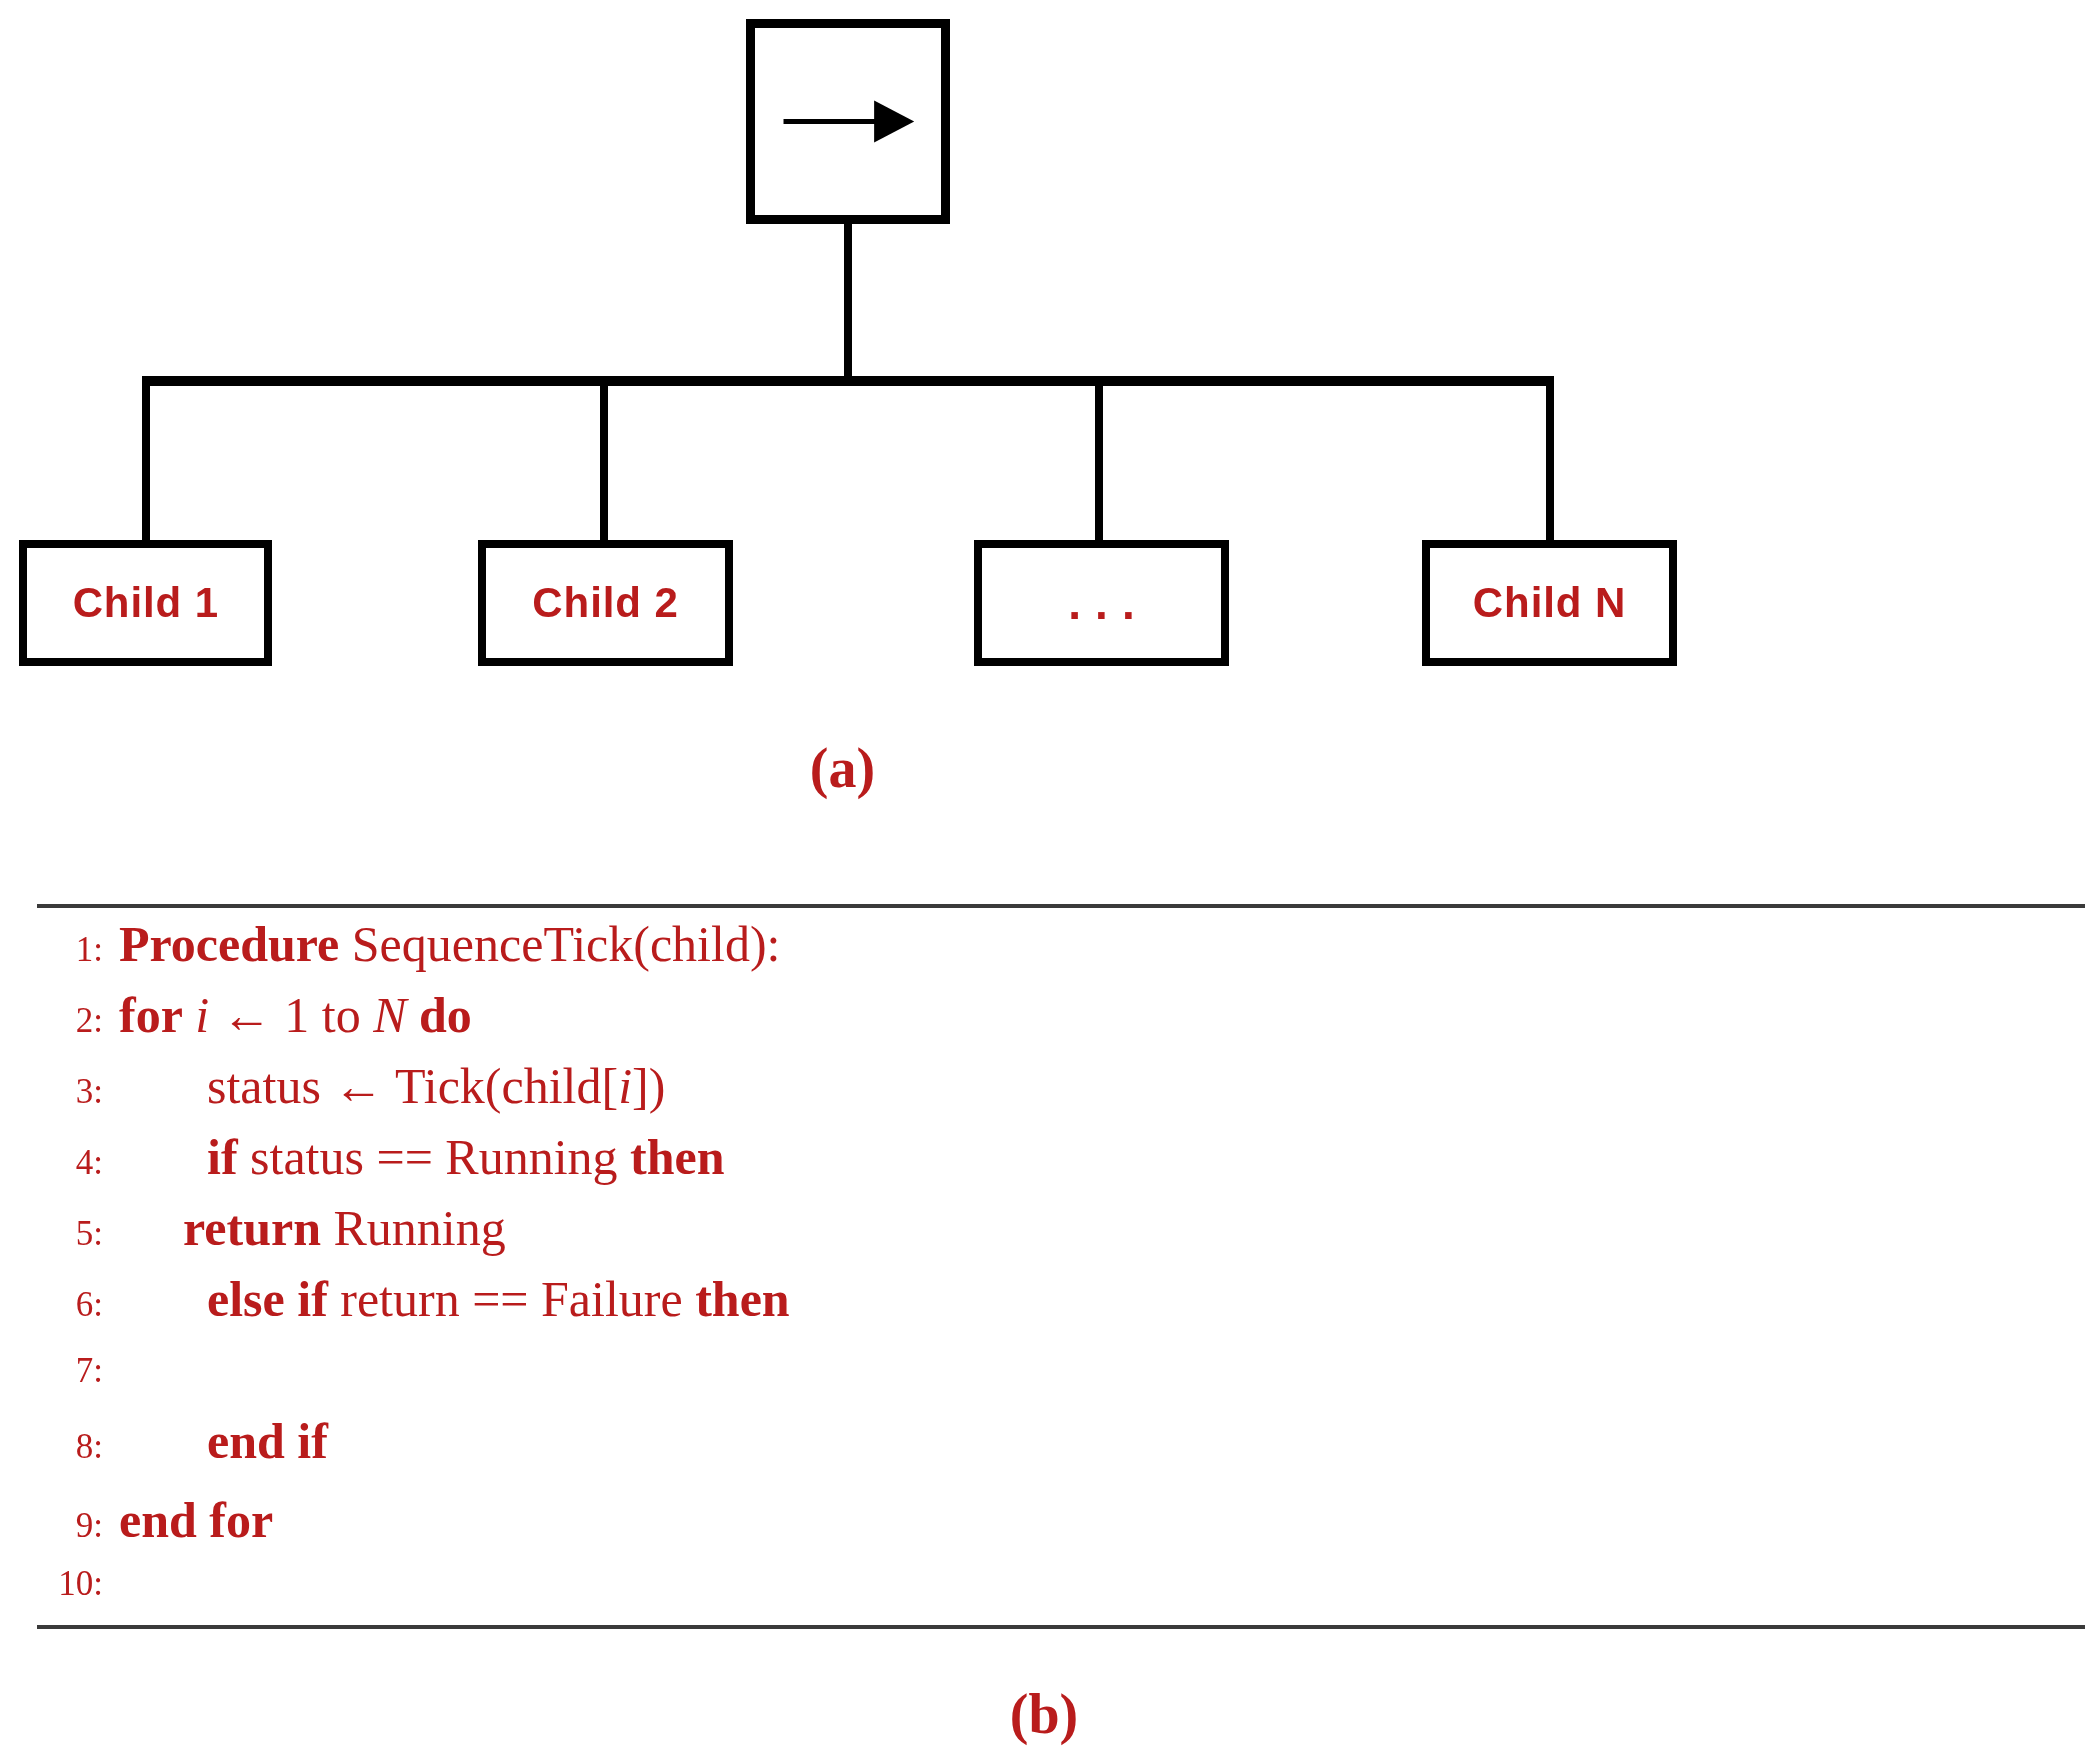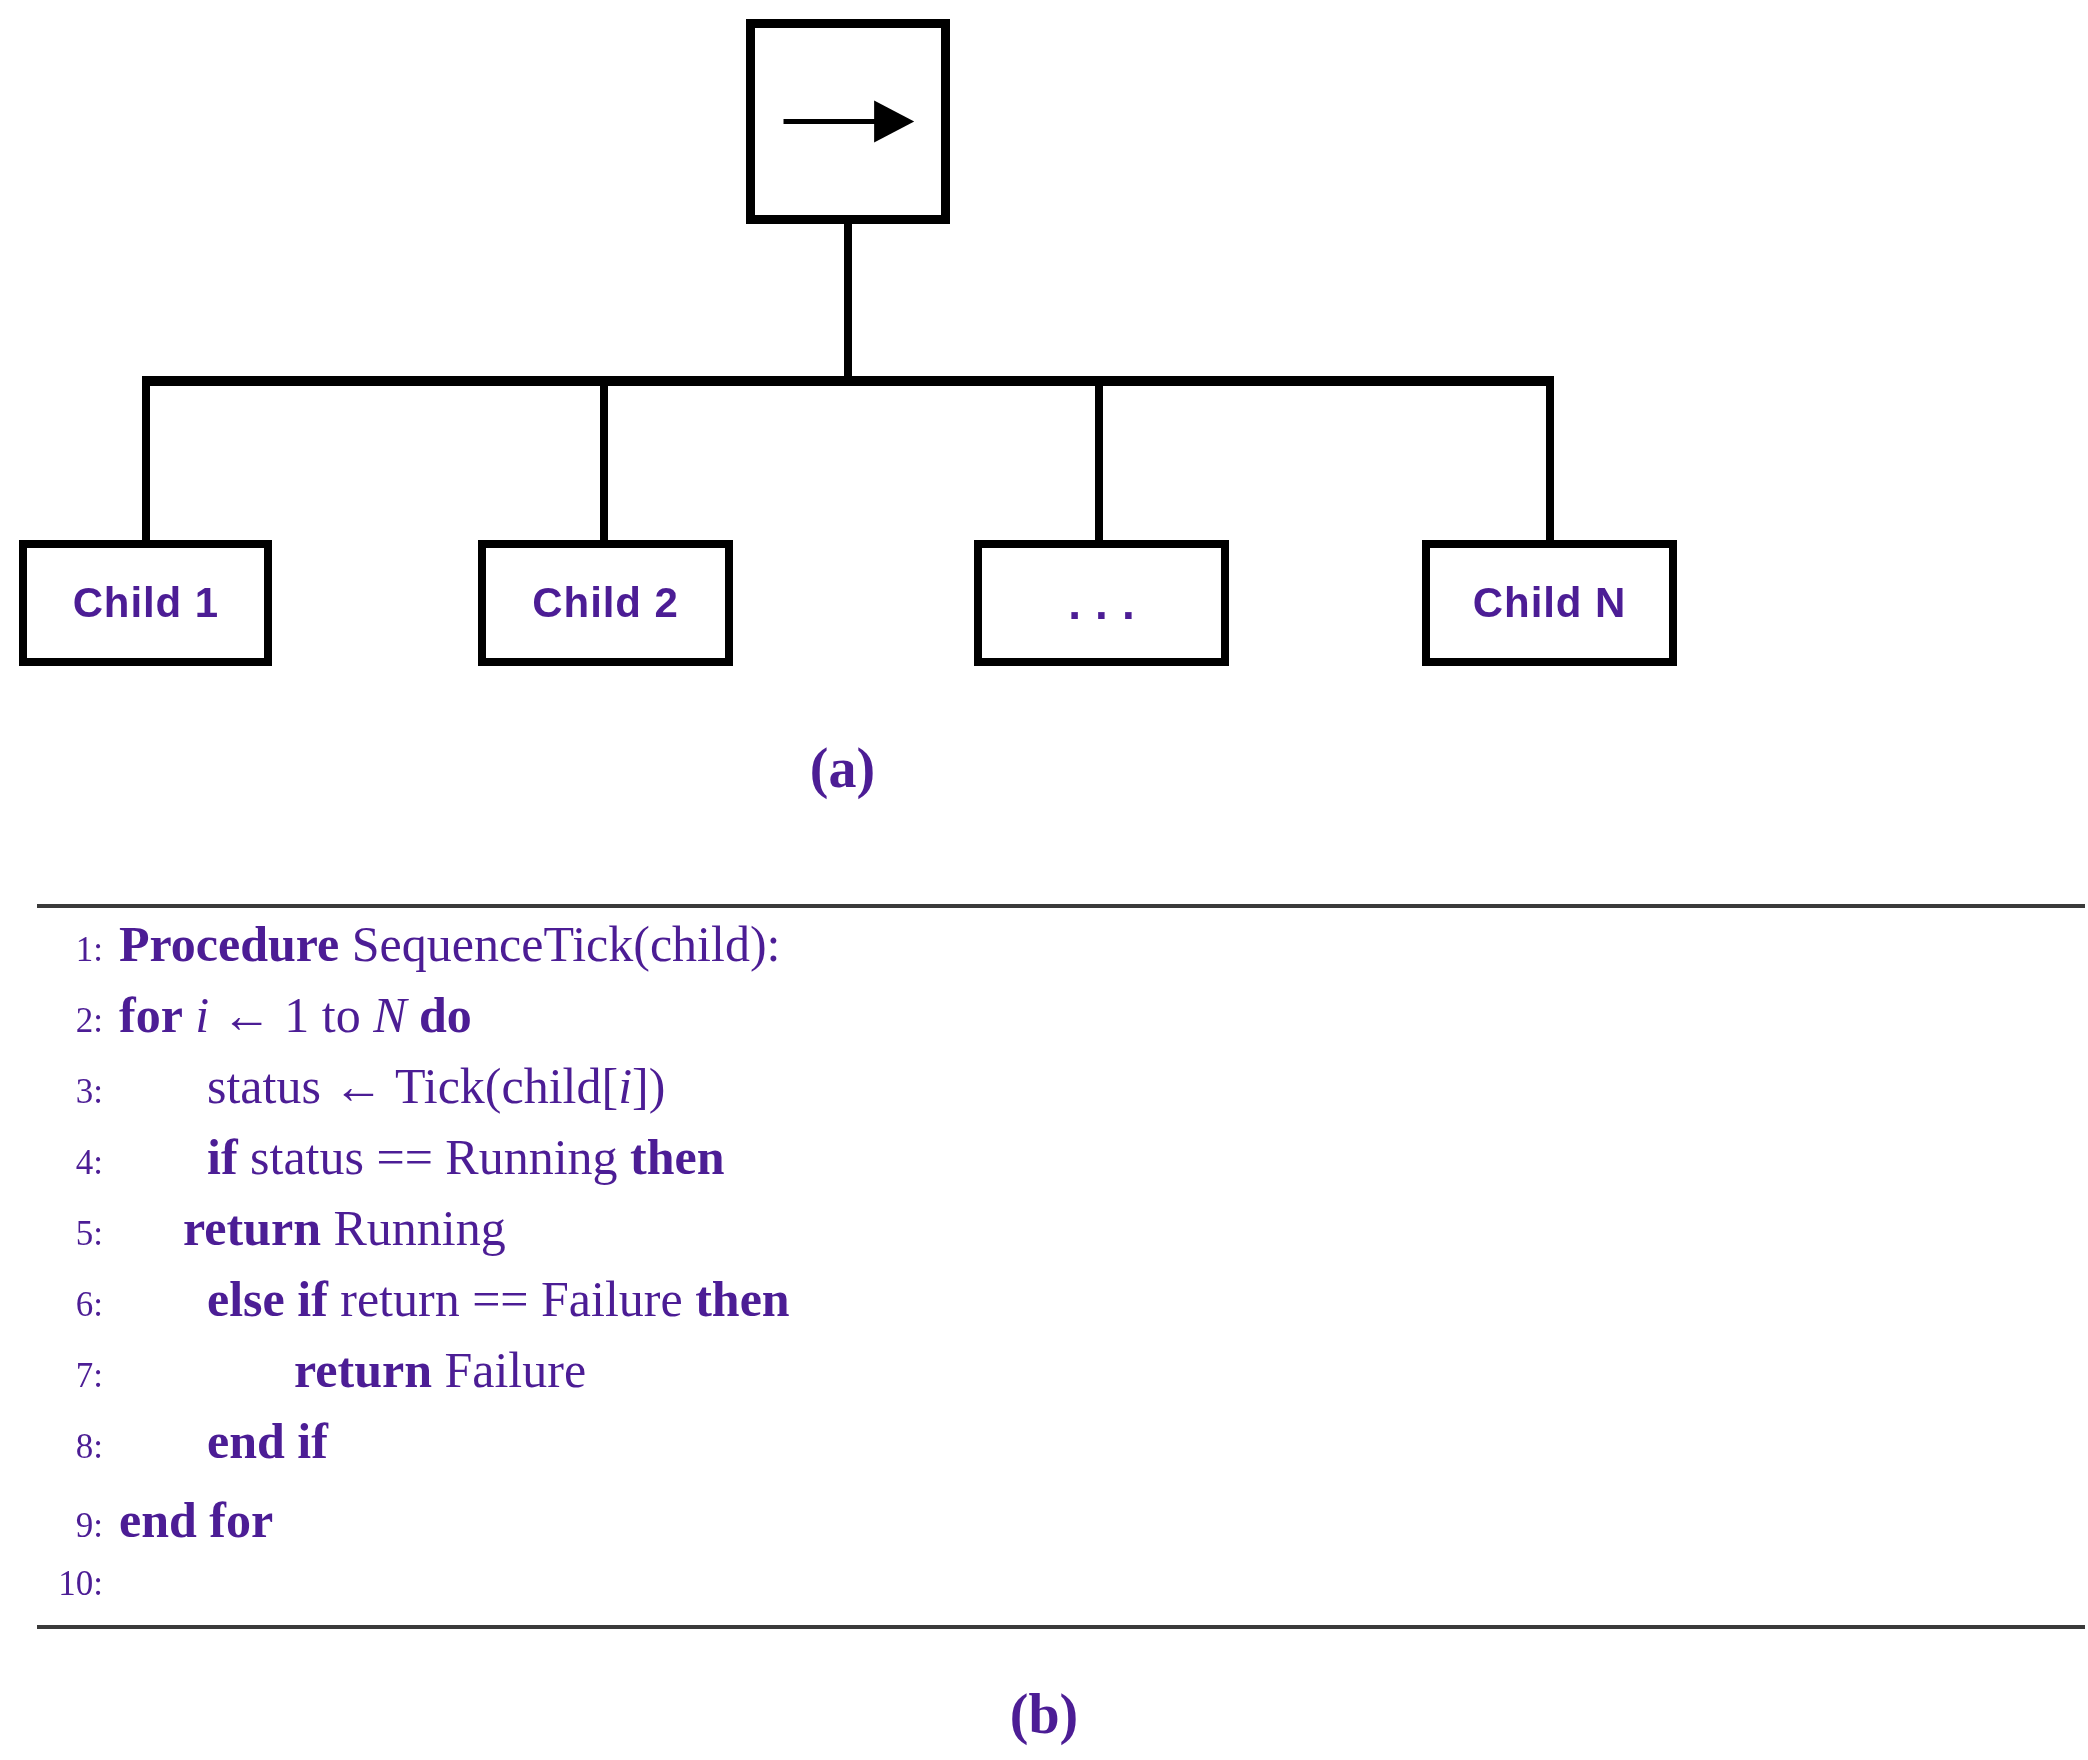--- a/index.html
+++ b/index.html
@@ -1,20 +1,20 @@
 <!DOCTYPE html>
 <html style="font-size:14px"><head>
 <meta charset="utf-8">
 <style>
   html,body{margin:0;padding:0;background:#ffffff;}
   .canvas{
     position:relative;
     width:2088px;height:1760px;
     background:#ffffff;
-    color:#4c1d95;
+    color:#b91c1c;
     font-family:"Liberation Serif","DejaVu Serif",serif;
     overflow:hidden;
   }
   
   .node-box{
     position:absolute;
     box-sizing:border-box;
     background:#fff;
     border:9.7px solid #000;
   }
@@ -99,21 +99,21 @@
   <div class="panel-label label-a">(a)</div>
 
   <div class="rule rule-top"></div>
   <div class="algo-lines" id="algo-lines">
       <div class="algo-row"><span class="algo-num">1:</span><span class="algo-text" style="margin-left: 16px;"><b>Procedure</b><span> SequenceTick(child):</span></span></div>
       <div class="algo-row"><span class="algo-num">2:</span><span class="algo-text" style="margin-left: 16px;"><b>for</b><span> </span><i>i</i><span> ← 1 to </span><i>N</i><span> </span><b>do</b></span></div>
       <div class="algo-row"><span class="algo-num">3:</span><span class="algo-text" style="margin-left: 104px; text-align: center;"><span>status ← Tick(child[</span><i>i</i><span>])</span></span></div>
       <div class="algo-row"><span class="algo-num">4:</span><span class="algo-text" style="margin-left: 104px;"><b>if</b><span> status == Running </span><b>then</b></span></div>
       <div class="algo-row"><span class="algo-num">5:</span><span class="algo-text" style="margin-left: 80px;"><b>return</b><span> Running</span></span></div>
       <div class="algo-row"><span class="algo-num">6:</span><span class="algo-text" style="margin-left: 104px;"><b>else if</b><span> return == Failure </span><b>then</b></span></div>
-      <div class="algo-row"><span class="algo-num">7:</span><span class="algo-text" style="margin-left: 191px;"><b>return</b><span> Failure</span></span></div>
+      <div class="algo-row"><span class="algo-num">7:</span></div>
       <div class="algo-row"><span class="algo-num">8:</span><span class="algo-text" style="margin-left: 104px;"><b>end if</b></span></div>
       <div class="algo-row"><span class="algo-num">9:</span><span class="algo-text" style="margin-left: 16px; margin-top: 8px;"><b>end for</b></span></div>
       <div class="algo-row"><span class="algo-num">10:</span></div>
     </div>
   <div class="rule rule-bottom"></div>
 
   <div class="panel-label label-b">(b)</div>
 
 </div>
 

